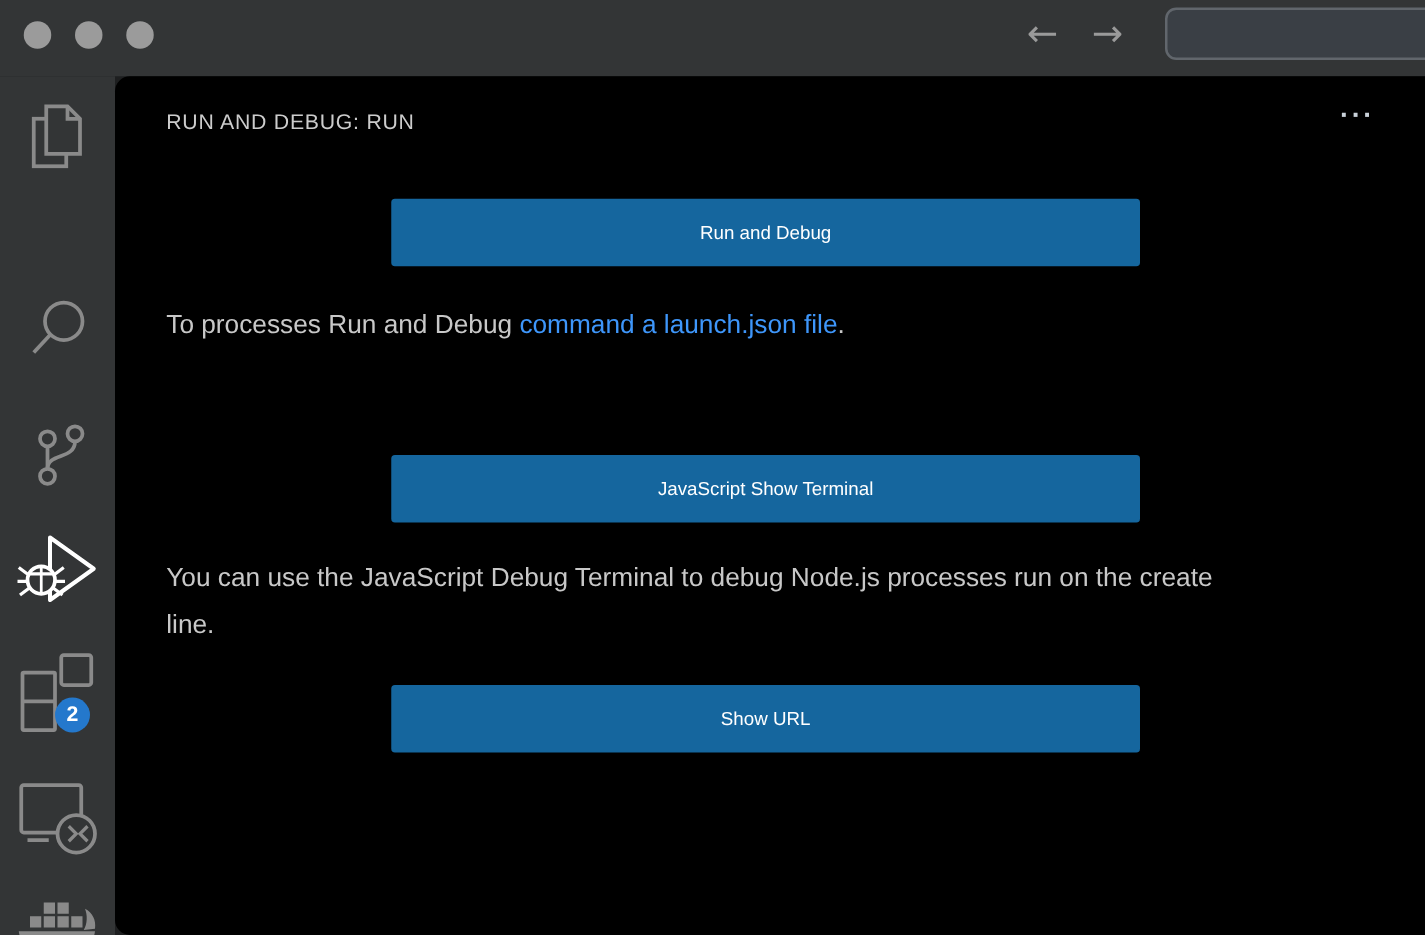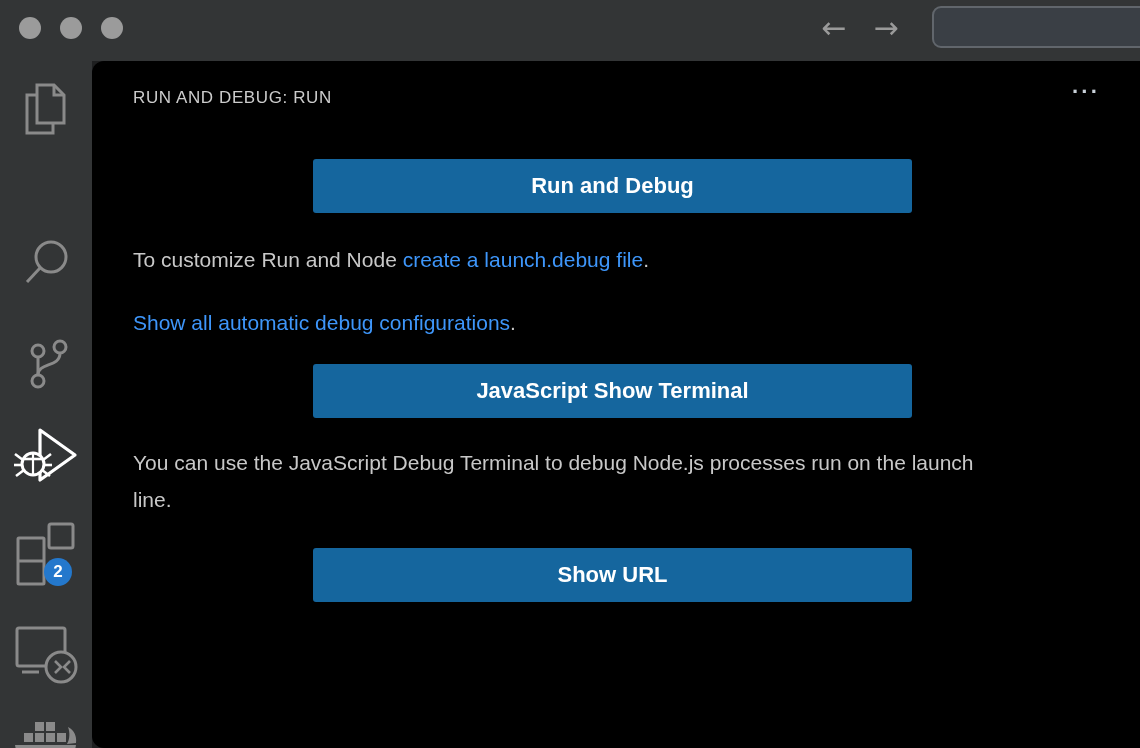--- a/index.html
+++ b/index.html
@@ -56,21 +56,21 @@
     font-size:17px;color:#cccccc;letter-spacing:0.6px;
   }
   .more-actions{
     position:absolute;left:970px;top:18px;width:48px;height:30px;
     color:#c9d1d9;font-size:22px;font-weight:bold;letter-spacing:2px;
     text-align:center;line-height:26px;cursor:pointer;user-select:none;
   }
   .btn{
     position:absolute;left:221px;width:599px;height:54px;
     background:#15669e;border:none;border-radius:3px;
-    color:#ffffff;font-size:22px;font-weight:700;
+    color:#ffffff;font-size:15px;font-weight:400;
     font-family:"Liberation Sans",sans-serif;
     display:flex;align-items:center;justify-content:center;cursor:pointer;
   }
   .btn-run{top:98px}.btn-jsterm{top:303px}.btn-url{top:487px}
   .body-text{
     position:absolute;left:41px;
     font-size:21px;color:#c8c8c8;line-height:37px;
   }
   .t-customize{top:180px}
   .t-showall{top:243px}
@@ -181,23 +181,22 @@
   <div class="badge">2</div>
 </div>
 
 <div class="panel">
 
   <div class="panel-title">RUN AND DEBUG: RUN</div>
   <div class="more-actions">···</div>
 
   <button class="btn btn-run">Run and Debug</button>
 
-  <div class="body-text t-customize"><span>To customize Run and Node </span><span class="link">create a launch.debug file</span><span>.</span></div>
-
-  <div class="body-text t-showall"><span class="link">Show all automatic debug configurations</span><span>.</span></div>
+  <div class="body-text t-customize"><span>To processes Run and Debug </span><span class="link">command a launch.json file</span><span>.</span></div>
+
 
   <button class="btn btn-jsterm">JavaScript Show Terminal</button>
 
-  <div class="body-text t-desc">You can use the JavaScript Debug Terminal to debug Node.js processes run on the launch line.</div>
+  <div class="body-text t-desc">You can use the JavaScript Debug Terminal to debug Node.js processes run on the create line.</div>
 
   <button class="btn btn-url">Show URL</button>
 
 </div>
 
 </body></html>

